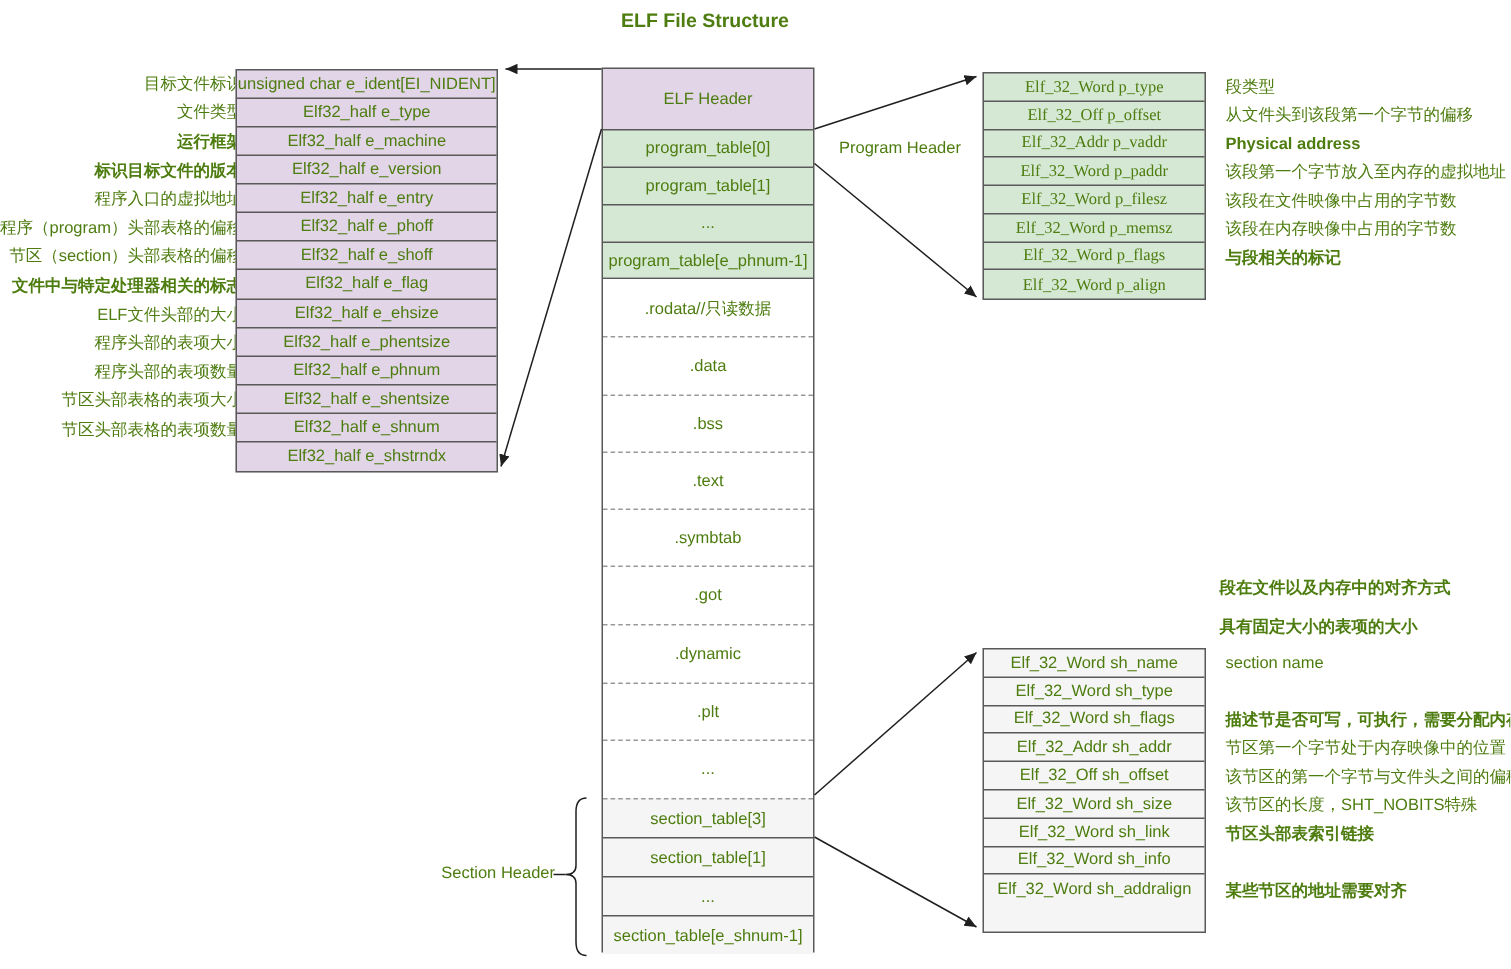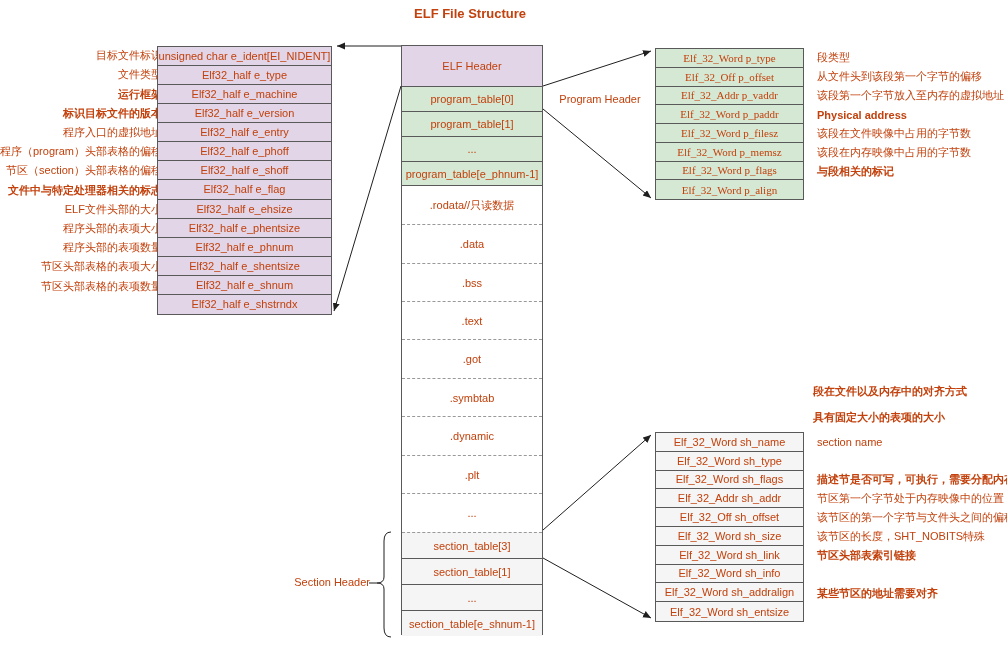--- a/index.html
+++ b/index.html
@@ -1,18 +1,18 @@
 <!DOCTYPE html>
 <html><head>
 <meta charset="utf-8">
 <style>
   html,body{margin:0;padding:0;background:#ffffff;}
   .canvas{
     position:relative;width:1007px;height:646px;background:#ffffff;
-    font-family:"Liberation Sans", sans-serif;color:#c2410c;overflow:hidden;
+    font-family:"Liberation Sans", sans-serif;color:#4d7c0f;overflow:hidden;
   }
   .title{
     position:absolute;left:330px;top:6px;width:280px;text-align:center;
     font-size:13px;font-weight:bold;
   }
   
   .cell{display:flex;align-items:center;justify-content:center;font-size:11px;line-height:1.1;
         box-sizing:border-box;overflow:hidden;white-space:nowrap;text-align:center;}
   .b{font-weight:bold;}
 
@@ -112,22 +112,22 @@
   <div class="mid-table">
     <div class="row r-purple" style="height:40px">ELF Header</div>
     <div class="row r-green" style="height:25px">program_table[0]</div>
     <div class="row r-green" style="height:25px">program_table[1]</div>
     <div class="row r-green" style="height:25px">...</div>
     <div class="row r-green" style="height:24px">program_table[e_phnum-1]</div>
     <div class="row r-white first" style="height:39px">.rodata//只读数据</div>
     <div class="row r-white" style="height:39px">.data</div>
     <div class="row r-white" style="height:38px">.bss</div>
     <div class="row r-white" style="height:38px">.text</div>
+    <div class="row r-white" style="height:38px">.symbtab</div>
     <div class="row r-white" style="height:39px">.got</div>
-    <div class="row r-white" style="height:38px">.symbtab</div>
     <div class="row r-white" style="height:39px">.dynamic</div>
     <div class="row r-white" style="height:38px">.plt</div>
     <div class="row r-white" style="height:39px">...</div>
     <div class="row r-gray first" style="height:26px">section_table[3]</div>
     <div class="row r-gray" style="height:26px">section_table[1]</div>
     <div class="row r-gray" style="height:26px">...</div>
     <div class="row r-gray" style="height:26px">section_table[e_shnum-1]</div>
   </div>
 
   <div class="ph-table">
@@ -137,42 +137,41 @@
     <div class="cell">Elf_32_Word p_paddr</div>
     <div class="cell">Elf_32_Word p_filesz</div>
     <div class="cell">Elf_32_Word p_memsz</div>
     <div class="cell">Elf_32_Word p_flags</div>
     <div class="cell">Elf_32_Word p_align</div>
   </div>
 
   <div class="ph-notes">
     <div class="note">段类型</div>
     <div class="note">从文件头到该段第一个字节的偏移</div>
+    <div class="note b">Physical address</div>
     <div class="note">该段第一个字节放入至内存的虚拟地址</div>
-    <div class="note b">Physical address</div>
     <div class="note">该段在文件映像中占用的字节数</div>
     <div class="note">该段在内存映像中占用的字节数</div>
     <div class="note b">与段相关的标记</div>
     <div class="note"></div>
   </div>
 
   <div class="free-note" style="top:384px">段在文件以及内存中的对齐方式</div>
   <div class="free-note" style="top:410px">具有固定大小的表项的大小</div>
 
   <div class="sh-table">
     <div class="cell">Elf_32_Word sh_name</div>
     <div class="cell">Elf_32_Word sh_type</div>
     <div class="cell">Elf_32_Word sh_flags</div>
     <div class="cell">Elf_32_Addr sh_addr</div>
     <div class="cell">Elf_32_Off sh_offset</div>
     <div class="cell">Elf_32_Word sh_size</div>
     <div class="cell">Elf_32_Word sh_link</div>
     <div class="cell">Elf_32_Word sh_info</div>
     <div class="cell">Elf_32_Word sh_addralign</div>
-    <div class="cell">Elf_32_Word sh_entsize</div>
   </div>
 
   <div class="sh-notes">
     <div class="note">section name</div>
     <div class="note"></div>
     <div class="note b">描述节是否可写，可执行，需要分配内存等</div>
     <div class="note">节区第一个字节处于内存映像中的位置</div>
     <div class="note">该节区的第一个字节与文件头之间的偏移</div>
     <div class="note">该节区的长度，SHT_NOBITS特殊</div>
     <div class="note b">节区头部表索引链接</div>

